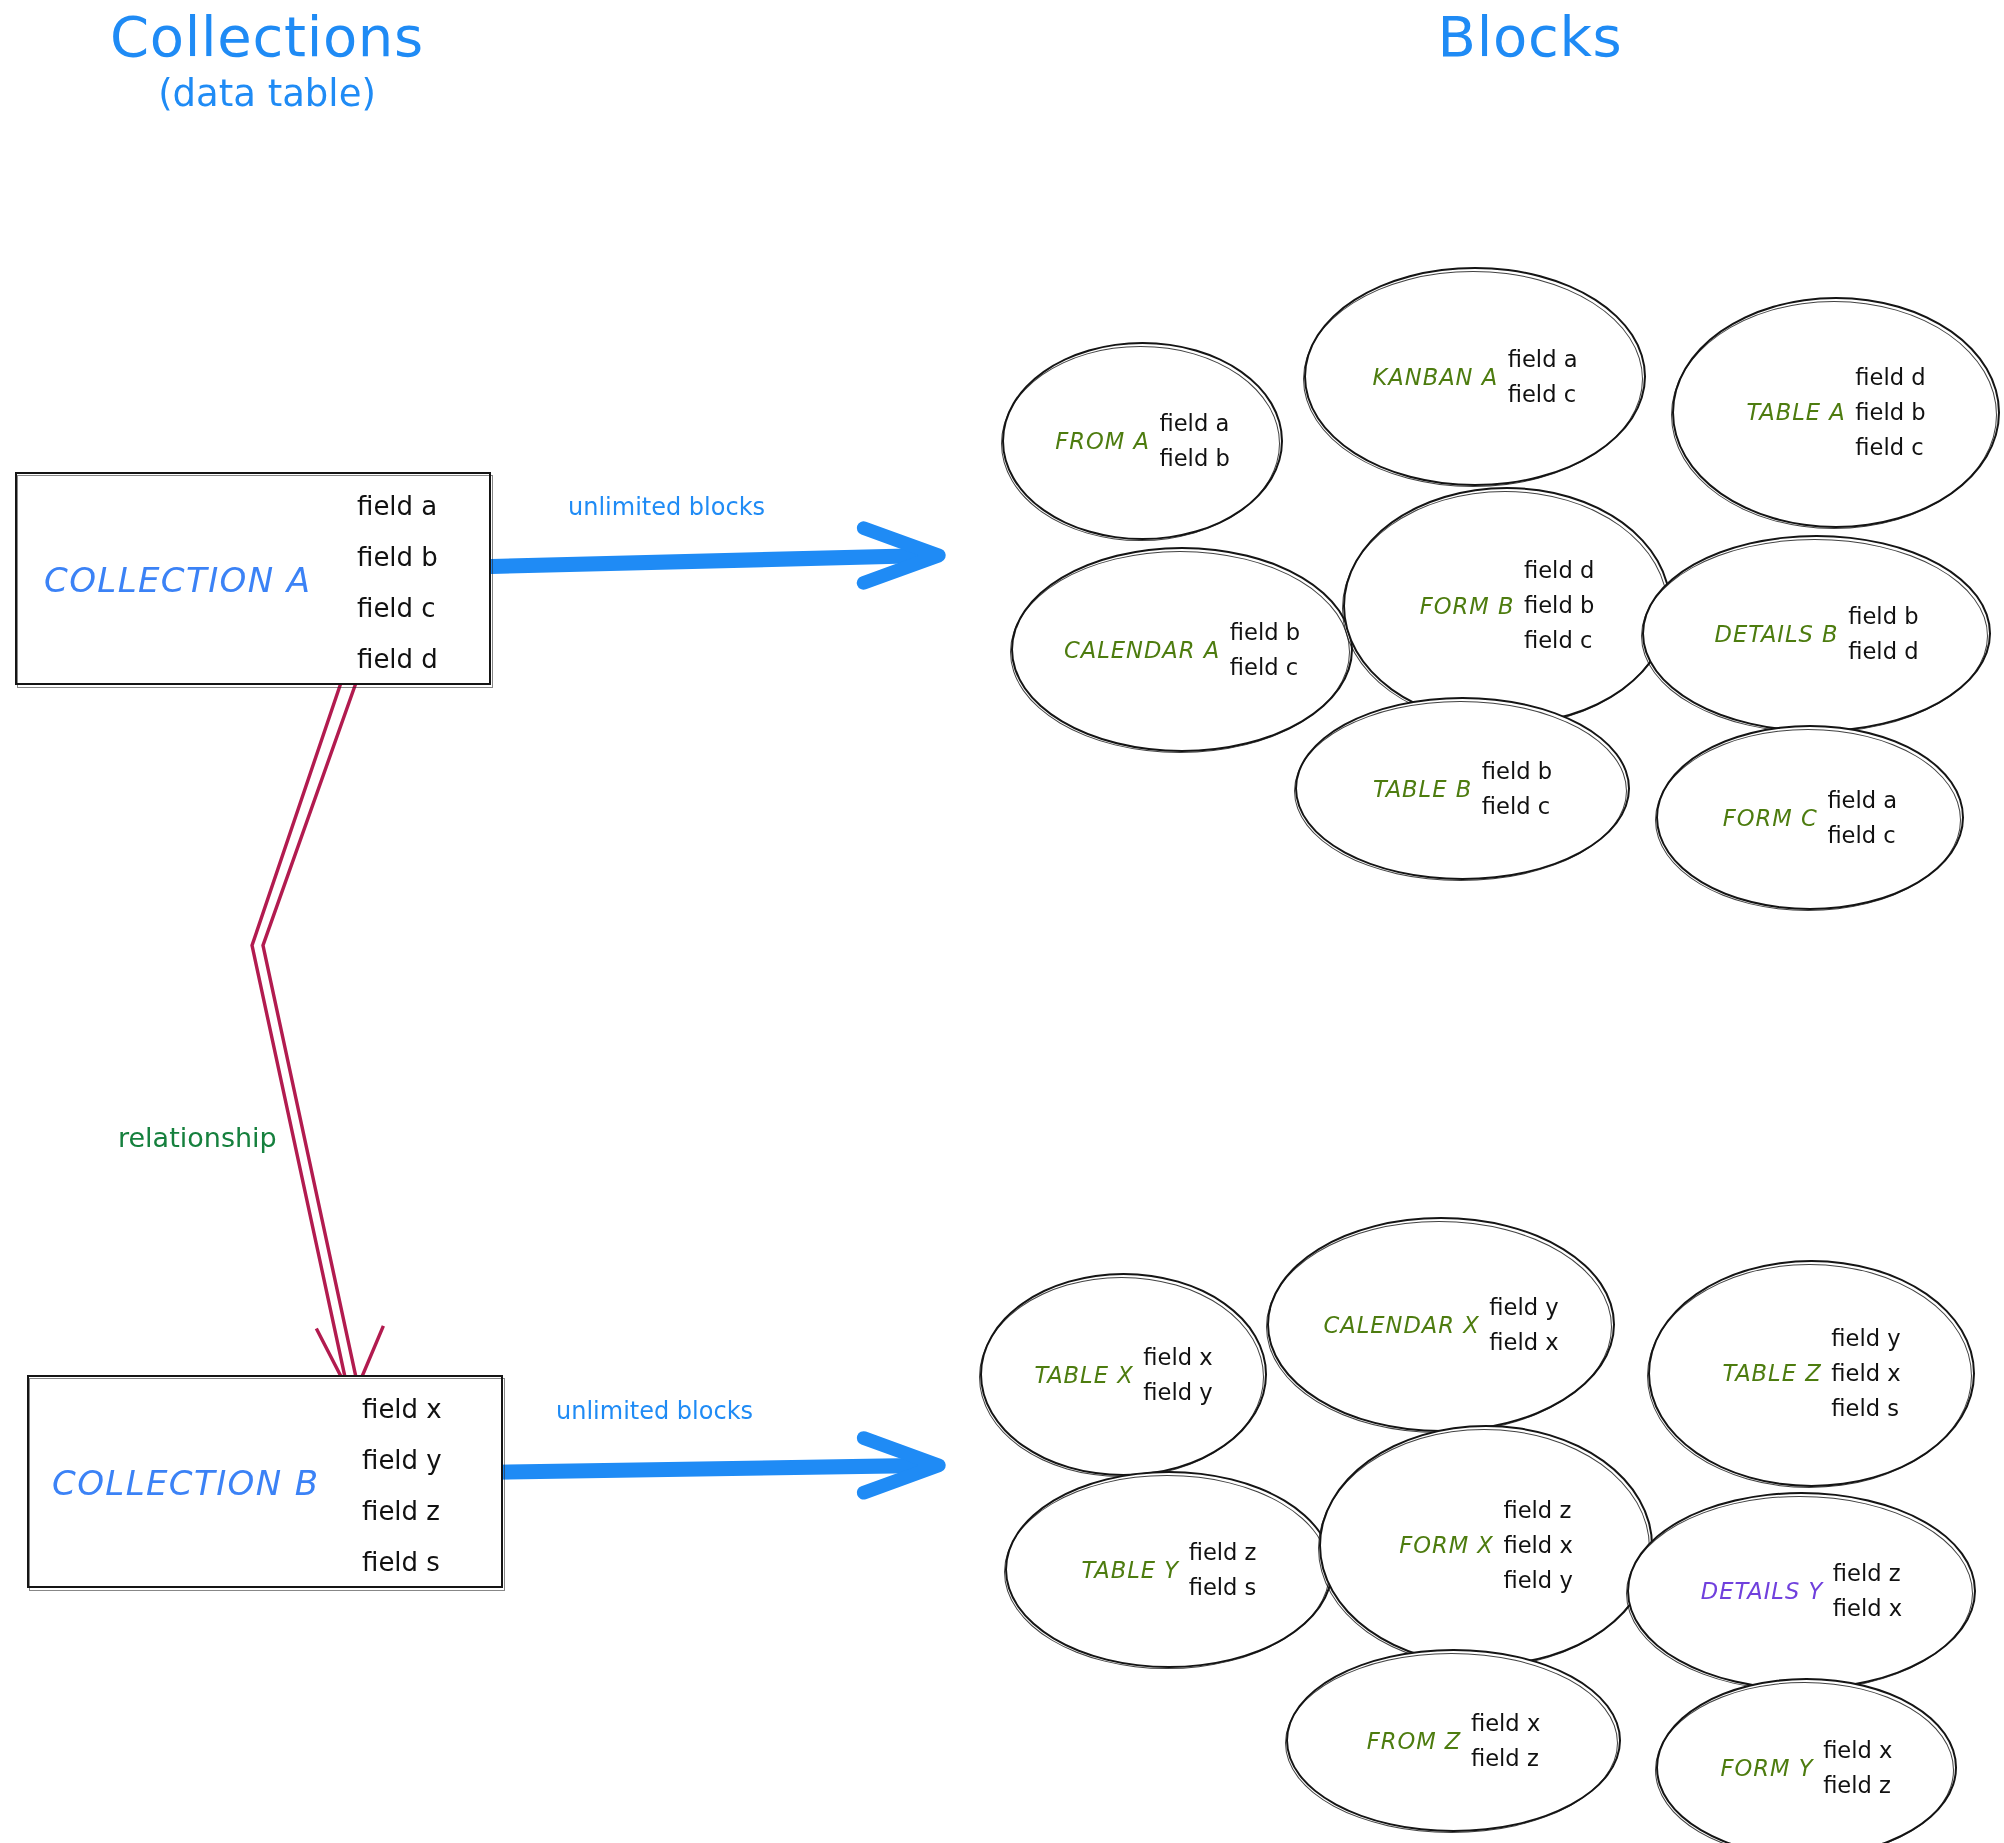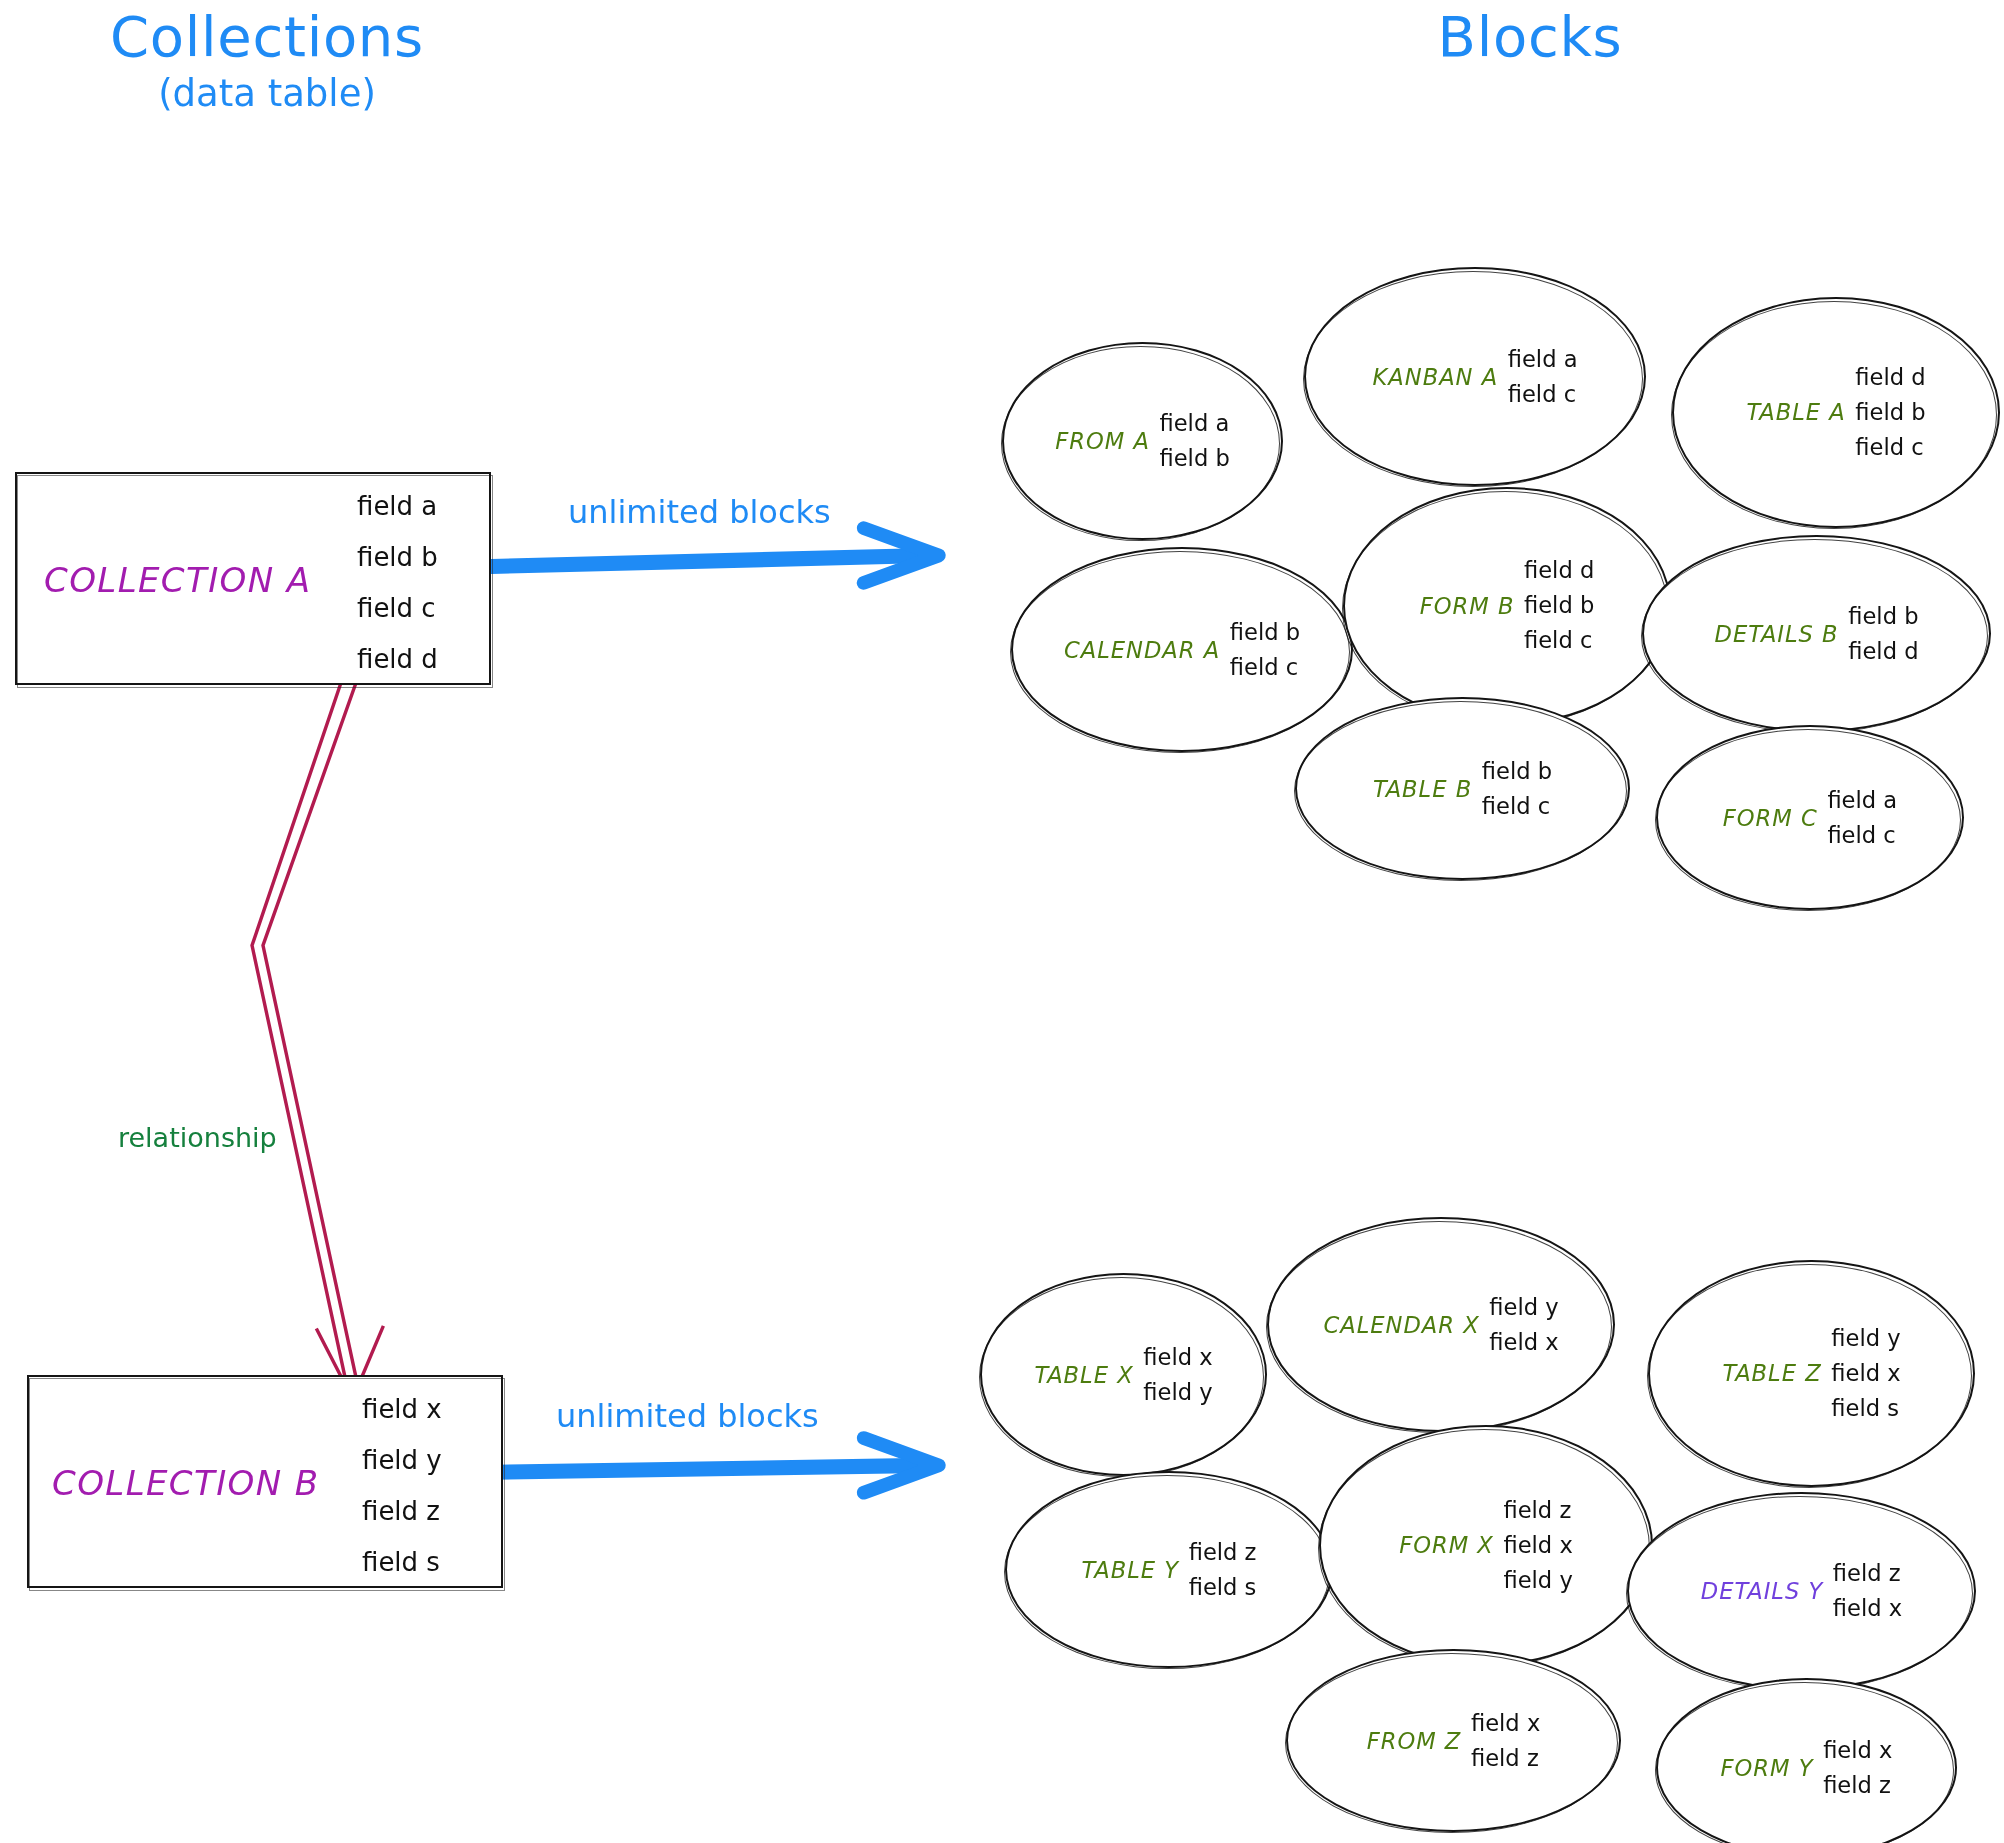--- a/index.html
+++ b/index.html
@@ -60,21 +60,21 @@
     border: 2.7px solid #151515;
   }
   .collection-box .box-border2 {
     position: absolute;
     left: 2.1px; top: 3.4px; right: -2.1px; bottom: -2.7px;
     border: 1.4px solid #252525;
     opacity: .55;
   }
   .collection-name {
     position: absolute;
-    color: #a21caf;
+    color: #3b82f6;
     font-size: 34px;
     font-style: italic;
     letter-spacing: 1.4px;
     white-space: nowrap;
   }
   .collection-fields {
     position: absolute;
     color: #111111;
     font-size: 26px;
     line-height: 1.0;
@@ -84,21 +84,21 @@
   .collection-fields .fld {
     display: block;
     margin-bottom: 25px;
   }
   .collection-fields .fld:last-child { margin-bottom: 0; }
 
   
   .arrow-label {
     position: absolute;
     color: #1f8bf5;
-    font-size: 32px;
+    font-size: 24px;
     white-space: nowrap;
   }
   .rel-label {
     position: absolute;
     color: #15803d;
     font-size: 27px;
     white-space: nowrap;
   }
 
   

